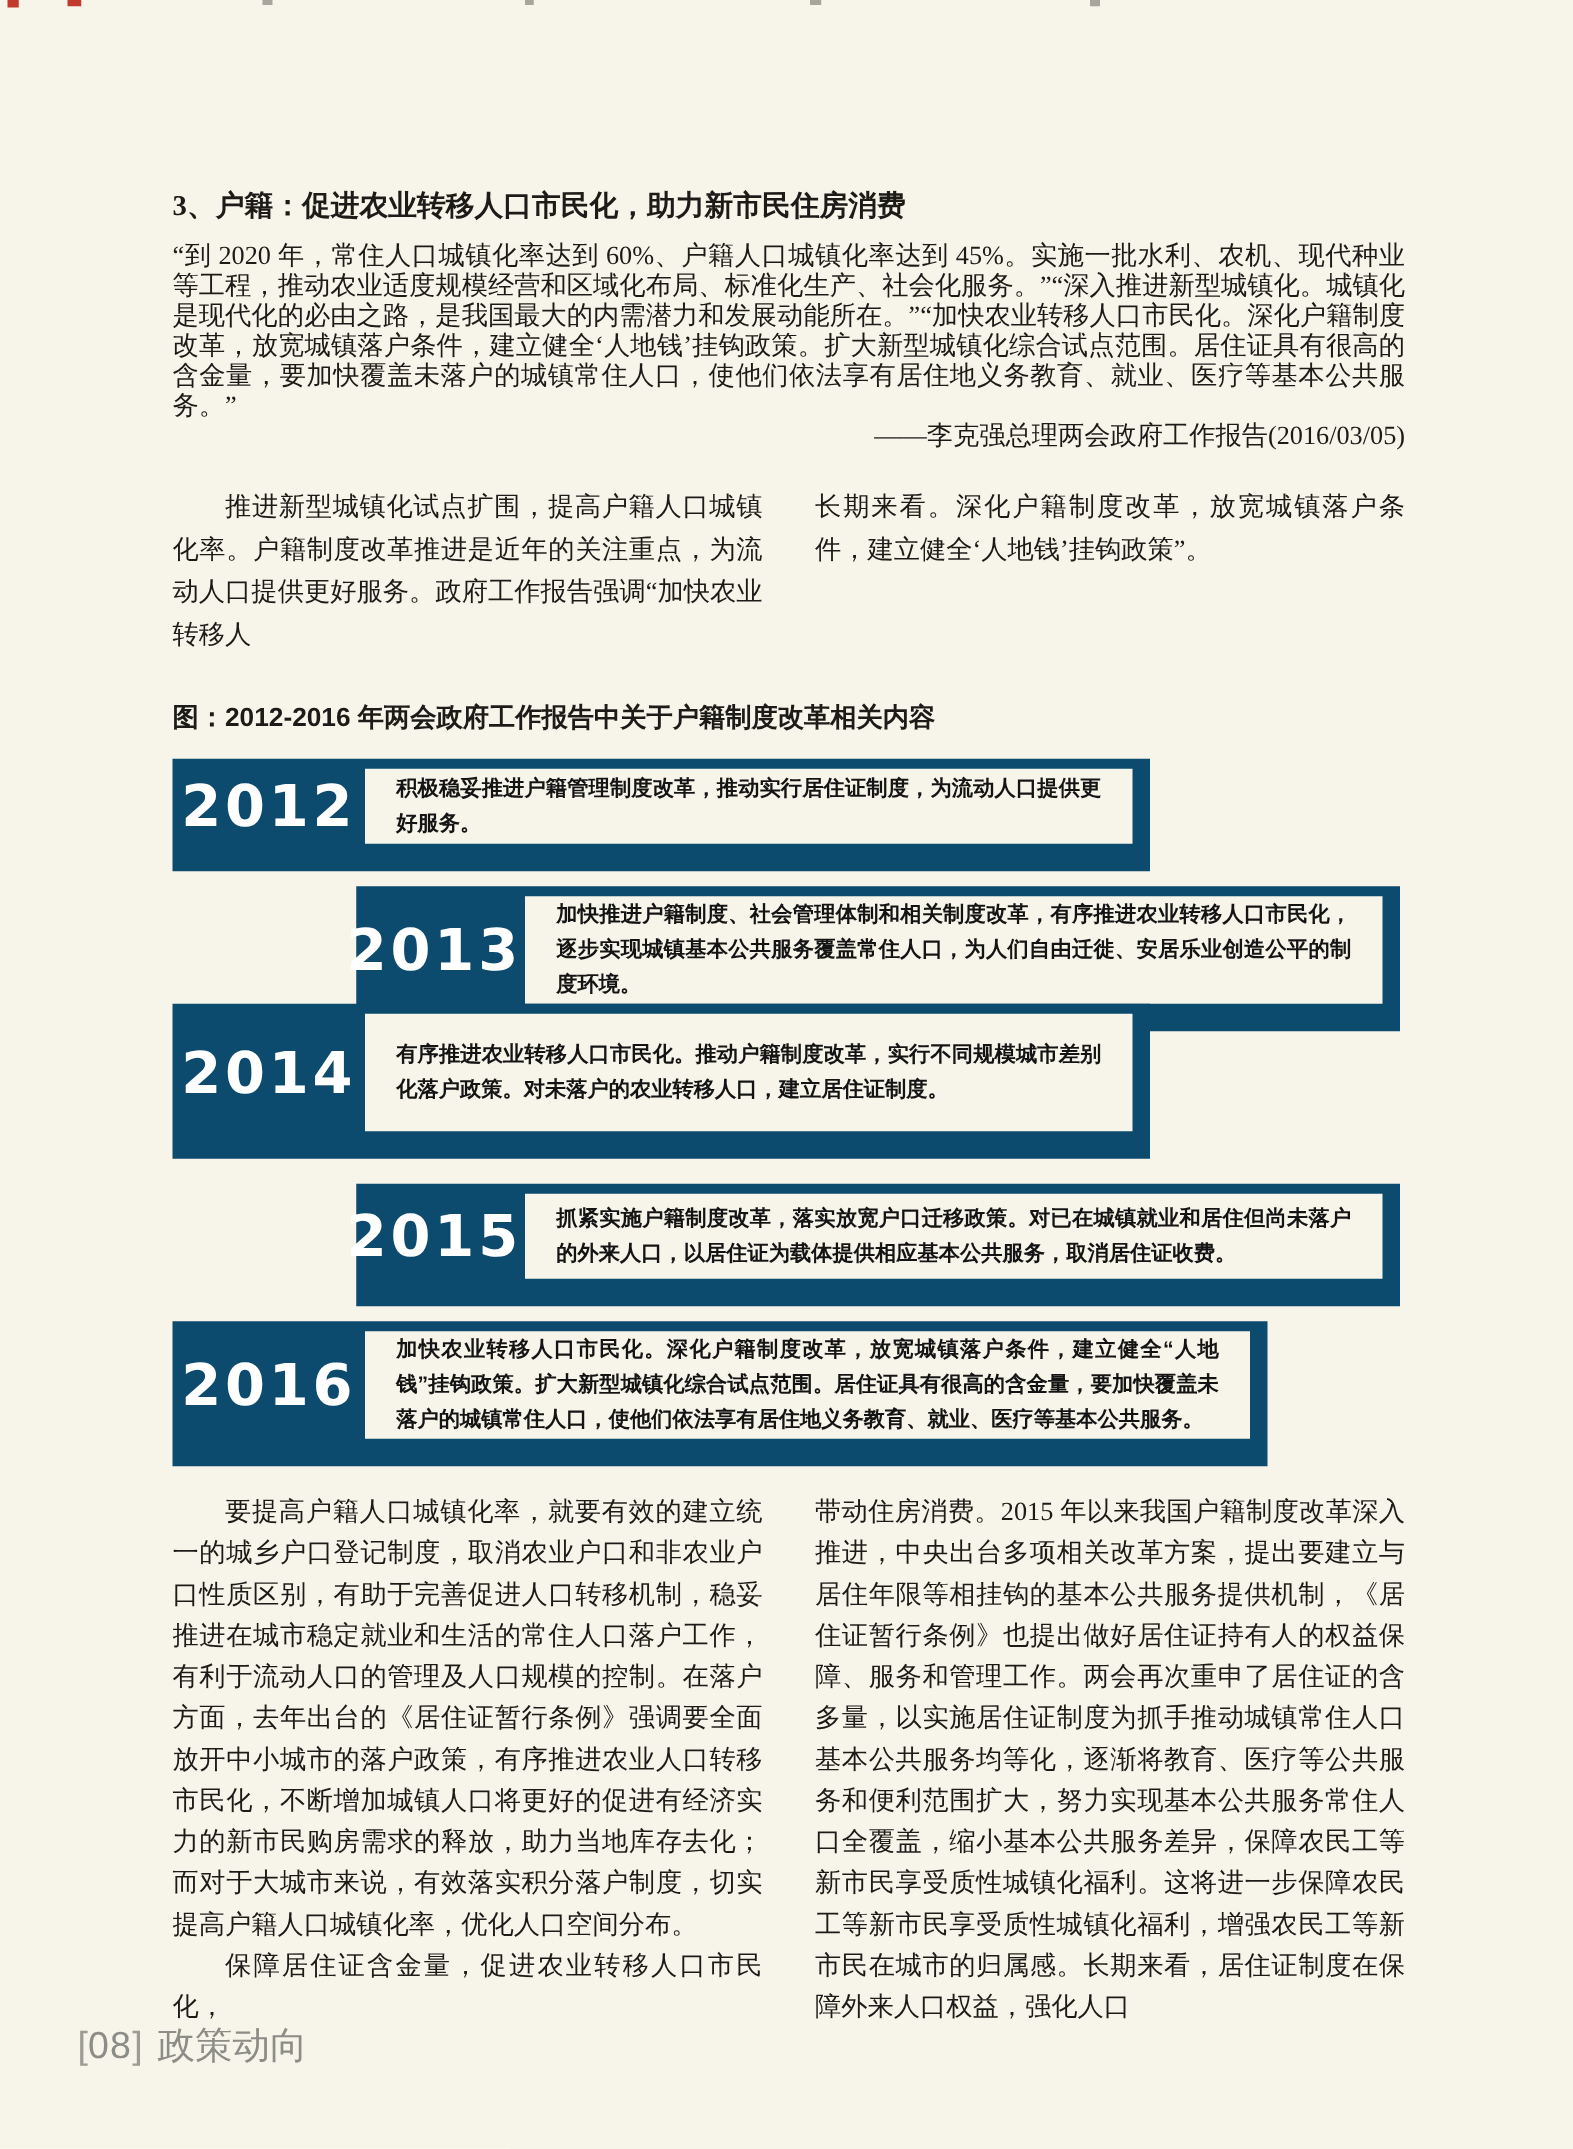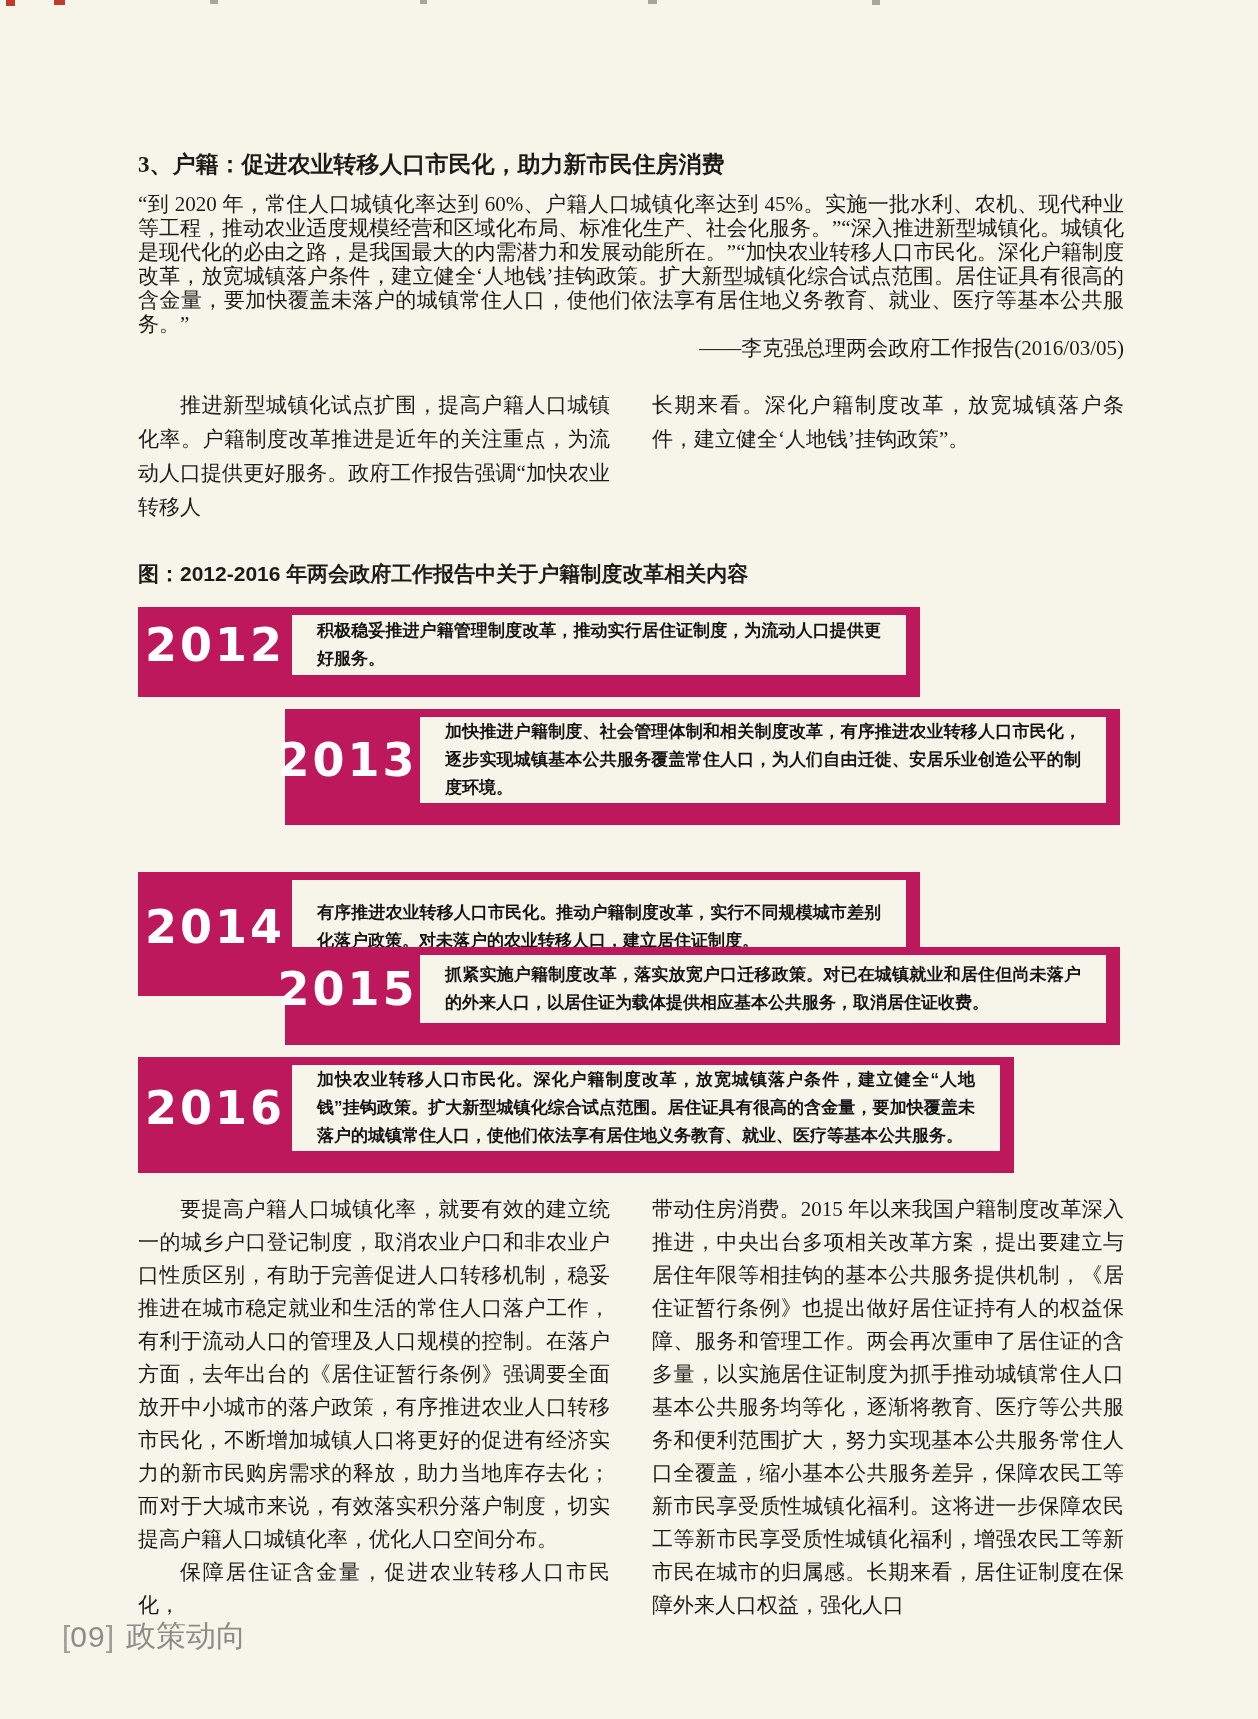--- a/index.html
+++ b/index.html
@@ -33,21 +33,21 @@
   }
   .intro-col{width:472px;font-size:21px;line-height:34px;text-align:justify;}
   .indent{ text-indent:2em; }
 
   .fig-title{
     position:absolute;left:138px;top:560px;width:990px;
     font-family:"Liberation Sans","DejaVu Sans",sans-serif;
     font-size:21px;font-weight:bold;
   }
 
-  .tl-block{position:absolute;background:#be185d;}
+  .tl-block{position:absolute;background:#0c4a6e;}
   .tl-left{left:138px;}
   .tl-right{left:285px;}
   .tl-year{
     position:absolute;left:0;top:8px;bottom:22px;
     display:flex;align-items:center;justify-content:center;
     color:#ffffff;font-family:"DejaVu Sans","Liberation Sans",sans-serif;
     font-weight:bold;font-size:46px;letter-spacing:3px;
   }
   .tl-left .tl-year{width:154px;}
   .tl-right .tl-year{width:125px;}
@@ -115,21 +115,21 @@
     </div>
   </div>
 
   <div class="tl-block tl-right" style="top:709px;height:116px;width:835px;">
     <div class="tl-year">2013</div>
     <div class="tl-panel">
       <p class="tl-text">加快推进户籍制度、社会管理体制和相关制度改革，有序推进农业转移人口市民化，逐步实现城镇基本公共服务覆盖常住人口，为人们自由迁徙、安居乐业创造公平的制度环境。</p>
     </div>
   </div>
 
-  <div class="tl-block tl-left" style="top:872px;height:124px;width:782px;">
+  <div class="tl-block tl-left" style="top:803px;height:124px;width:782px;">
     <div class="tl-year">2014</div>
     <div class="tl-panel">
       <p class="tl-text">有序推进农业转移人口市民化。推动户籍制度改革，实行不同规模城市差别化落户政策。对未落户的农业转移人口，建立居住证制度。</p>
     </div>
   </div>
 
   <div class="tl-block tl-right" style="top:947px;height:98px;width:835px;">
     <div class="tl-year">2015</div>
     <div class="tl-panel">
       <p class="tl-text">抓紧实施户籍制度改革，落实放宽户口迁移政策。对已在城镇就业和居住但尚未落户的外来人口，以居住证为载体提供相应基本公共服务，取消居住证收费。</p>
@@ -147,17 +147,17 @@
     <div class="body-col">
       <p class="indent">要提高户籍人口城镇化率，就要有效的建立统一的城乡户口登记制度，取消农业户口和非农业户口性质区别，有助于完善促进人口转移机制，稳妥推进在城市稳定就业和生活的常住人口落户工作，有利于流动人口的管理及人口规模的控制。在落户方面，去年出台的《居住证暂行条例》强调要全面放开中小城市的落户政策，有序推进农业人口转移市民化，不断增加城镇人口将更好的促进有经济实力的新市民购房需求的释放，助力当地库存去化；而对于大城市来说，有效落实积分落户制度，切实提高户籍人口城镇化率，优化人口空间分布。</p>
       <p class="indent">保障居住证含金量，促进农业转移人口市民化，</p>
     </div>
     <div class="body-col">
       <p>带动住房消费。2015 年以来我国户籍制度改革深入推进，中央出台多项相关改革方案，提出要建立与居住年限等相挂钩的基本公共服务提供机制，《居住证暂行条例》也提出做好居住证持有人的权益保障、服务和管理工作。两会再次重申了居住证的含多量，以实施居住证制度为抓手推动城镇常住人口基本公共服务均等化，逐渐将教育、医疗等公共服务和便利范围扩大，努力实现基本公共服务常住人口全覆盖，缩小基本公共服务差异，保障农民工等新市民享受质性城镇化福利。这将进一步保障农民工等新市民享受质性城镇化福利，增强农民工等新市民在城市的归属感。长期来看，居住证制度在保障外来人口权益，强化人口</p>
     </div>
   </div>
 
   <div class="footer">
-    <span><span class="bracket">[</span><span class="pg">09</span><span class="bracket">]</span></span>
+    <span><span class="bracket">[</span><span class="pg">08</span><span class="bracket">]</span></span>
     <span>政策动向</span>
   </div>
 
 </div>
 
 </body></html>

